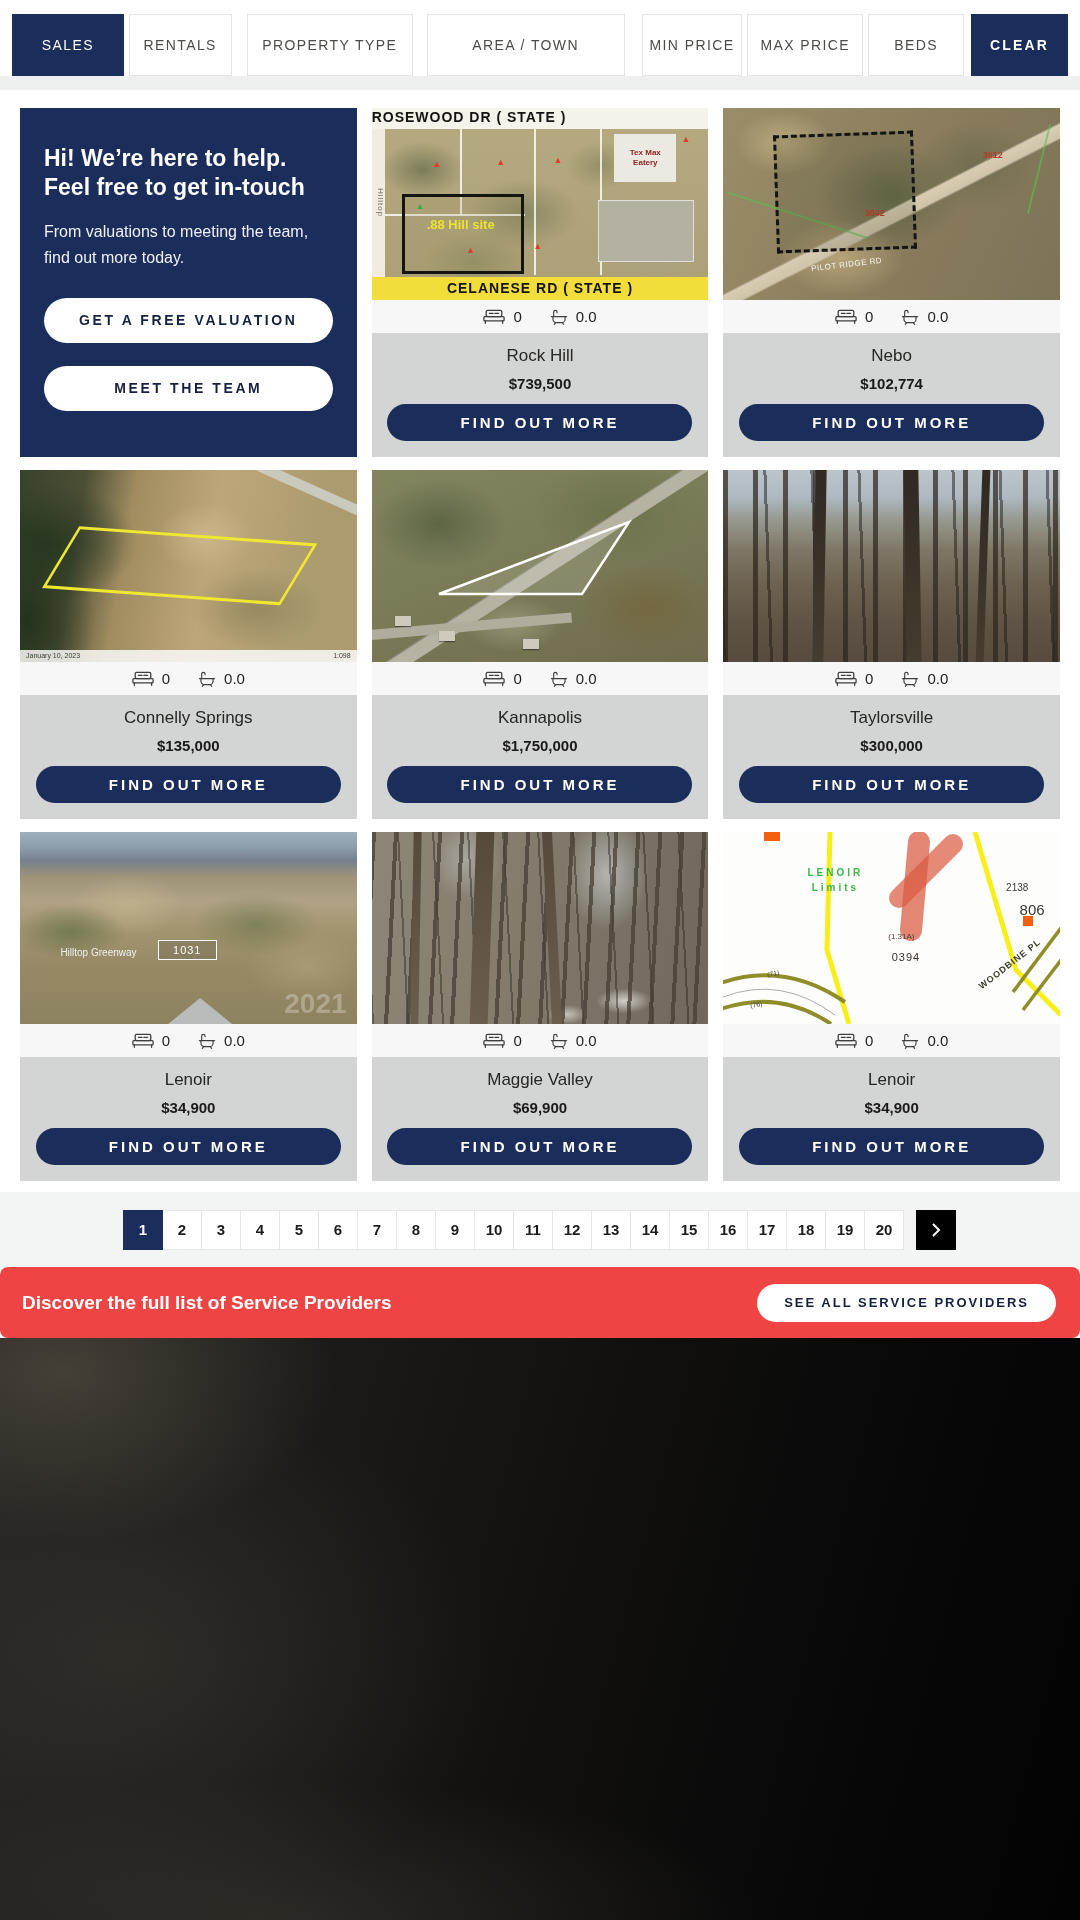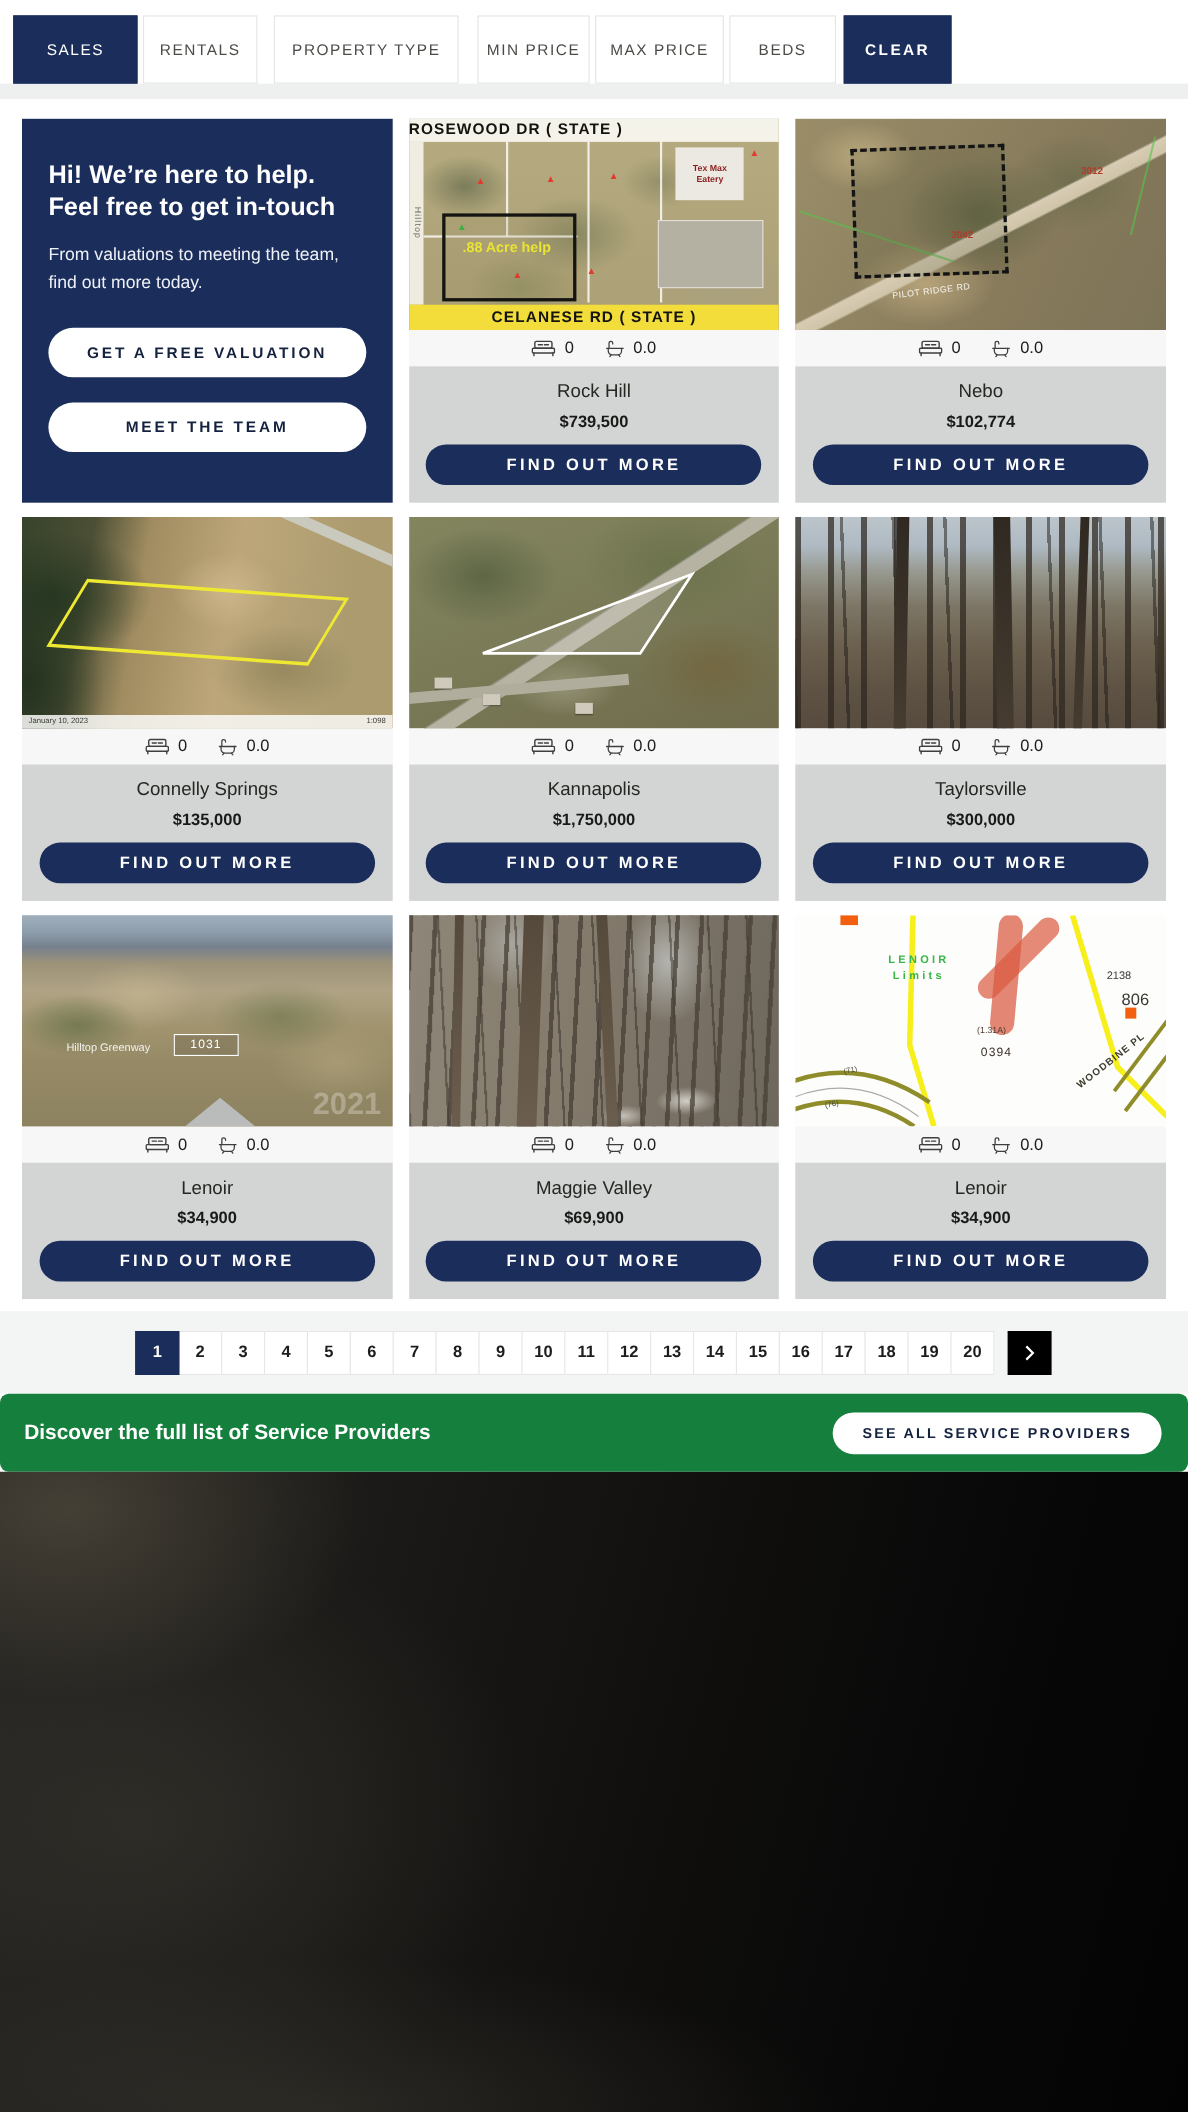--- a/index.html
+++ b/index.html
@@ -46,21 +46,21 @@
   
   .pagination { height:75px; margin-top:11px; background:#f3f4f4; display:flex; align-items:center; justify-content:center; }
   .page-btn { width:40px; height:40px; background:#fff; border:1px solid #e6e6e4; margin-left:-1px;
               display:flex; align-items:center; justify-content:center; font-family:inherit;
               font-weight:bold; font-size:15px; color:#1c1c1a; cursor:pointer; }
   .page-btn.active { background:#1b2d5b; color:#fff; border-color:#1b2d5b; position:relative; z-index:1; }
   .page-next { width:40px; height:40px; background:#000; border:none; margin-left:12px;
                display:flex; align-items:center; justify-content:center; cursor:pointer; }
 
   
-  .providers { height:71px; background:#15803d; border-radius:8px; display:flex; align-items:center;
+  .providers { height:71px; background:#ef4444; border-radius:8px; display:flex; align-items:center;
                justify-content:space-between; padding:0 24px 0 22px; }
   .providers-text { color:#fff; font-weight:bold; font-size:19px; }
   .providers-btn { background:#fff; border:none; height:38px; border-radius:19px; padding:0 27px;
                    font-family:inherit; display:flex; align-items:center; font-weight:bold; font-size:13px;
                    letter-spacing:2px; color:#14213f; cursor:pointer; }
 
   
   .footer-photo { height:582px; background-color:#000;
     background:
       radial-gradient(420px 260px at 6% 6%, rgba(112,102,82,0.45), rgba(0,0,0,0) 65%),
@@ -206,20 +206,21 @@
   </defs>
 </svg>
 
 <div class="page">
 
   <div class="filter-wrap">
     <div class="filter-row">
       <div class="fbtn navy w-sales">SALES</div>
       <div class="fbtn w-rentals">RENTALS</div>
       <div class="fbtn w-ptype">PROPERTY TYPE</div>
+      <div class="fbtn w-area">AREA / TOWN</div>
       <div class="fbtn w-min">MIN PRICE</div>
       <div class="fbtn w-max">MAX PRICE</div>
       <div class="fbtn w-beds">BEDS</div>
       <div class="fbtn navy bold w-clear">CLEAR</div>
     </div>
     <div class="filter-strip"></div>
   </div>
 
   <main class="grid">
 
@@ -236,21 +237,21 @@
         <span class="rh-hilltop">Hilltop</span>
         <div class="pl" style="left:88px;top:21px;width:2px;height:86px"></div>
         <div class="pl" style="left:162px;top:21px;width:2px;height:146px"></div>
         <div class="pl" style="left:228px;top:21px;width:2px;height:146px"></div>
         <div class="pl" style="left:13px;top:106px;width:140px;height:2px"></div>
         <div class="rh-bldg">
             <span>Tex Max Eatery</span>
           </div>
         <div class="rh-lot"></div>
         <div class="rh-parcel">
-          <span class="rh-site">.88 Acre help</span>
+          <span class="rh-site">.88 Hill site</span>
         </div>
         <span class="mk" style="left:18%;top:27%">▲</span>
         <span class="mk" style="left:37%;top:26%">▲</span>
         <span class="mk" style="left:54%;top:25%">▲</span>
         <span class="mk" style="left:28%;top:72%">▲</span>
         <span class="mk" style="left:48%;top:70%">▲</span>
         <span class="mk" style="left:92%;top:14%">▲</span>
         <span class="mk green" style="left:13%;top:49%">▲</span>
         <span class="rh-band-bottom">CELANESE RD ( STATE )</span>
       </div>

